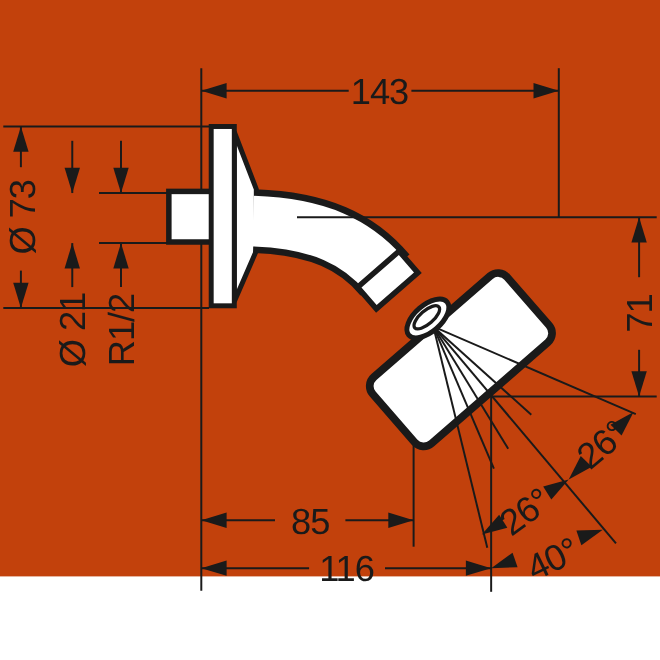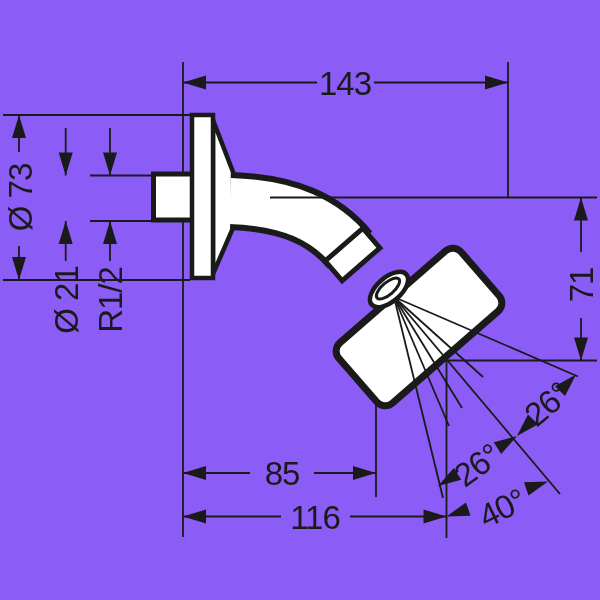--- a/index.html
+++ b/index.html
@@ -1,17 +1,17 @@
 <!DOCTYPE html>
 <html><head>
 <meta charset="utf-8">
 <style>
   html,body{margin:0;padding:0;background:#ffffff;}
   body{width:600px;height:600px;overflow:hidden;}
-  .stage{width:600px;height:600px;background:#8b5cf6;position:relative;}
+  .stage{width:600px;height:524px;background:#c2410c;position:relative;}
   svg{display:block;}
   svg text{
     font-family:"Liberation Sans","DejaVu Sans",sans-serif;
     font-size:33px;
     fill:#1a1a1a;
     letter-spacing:-1px;
   }
   .thin{stroke:#1a1a1a;stroke-width:1.8;fill:none;}
   .arrow{fill:#1a1a1a;stroke:none;}
   .body-thick{fill:#ffffff;stroke:#1a1a1a;}

